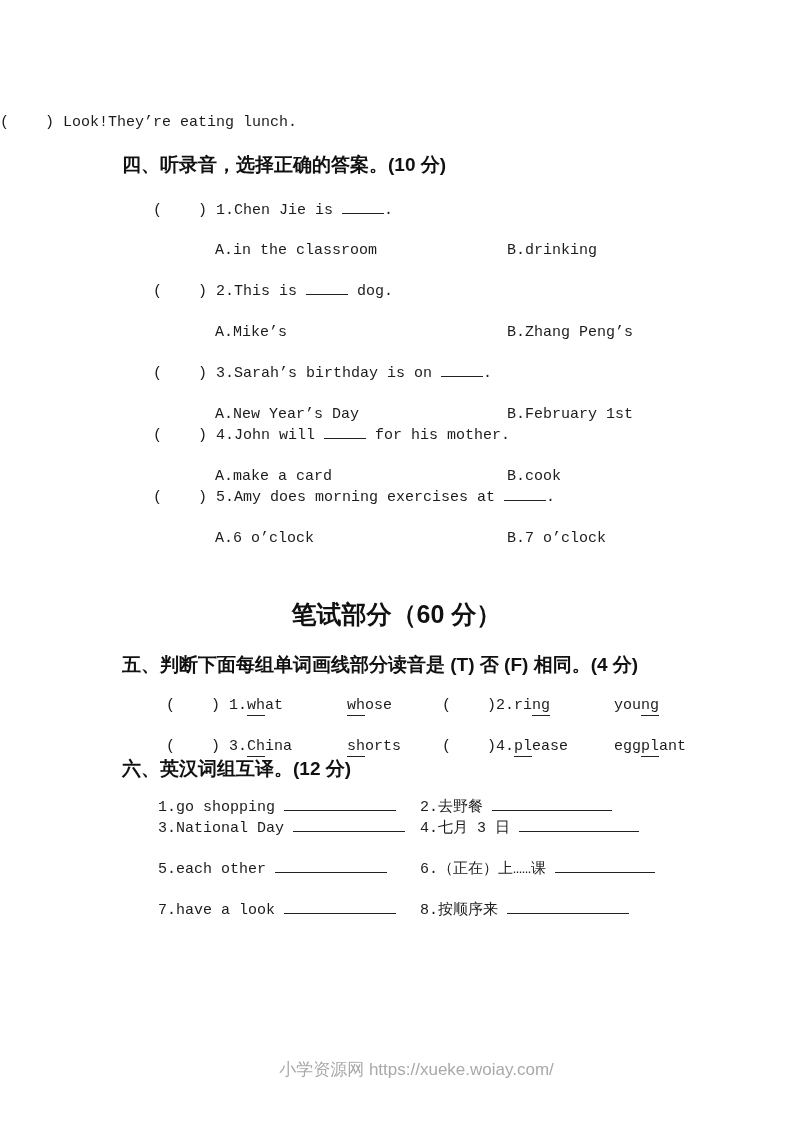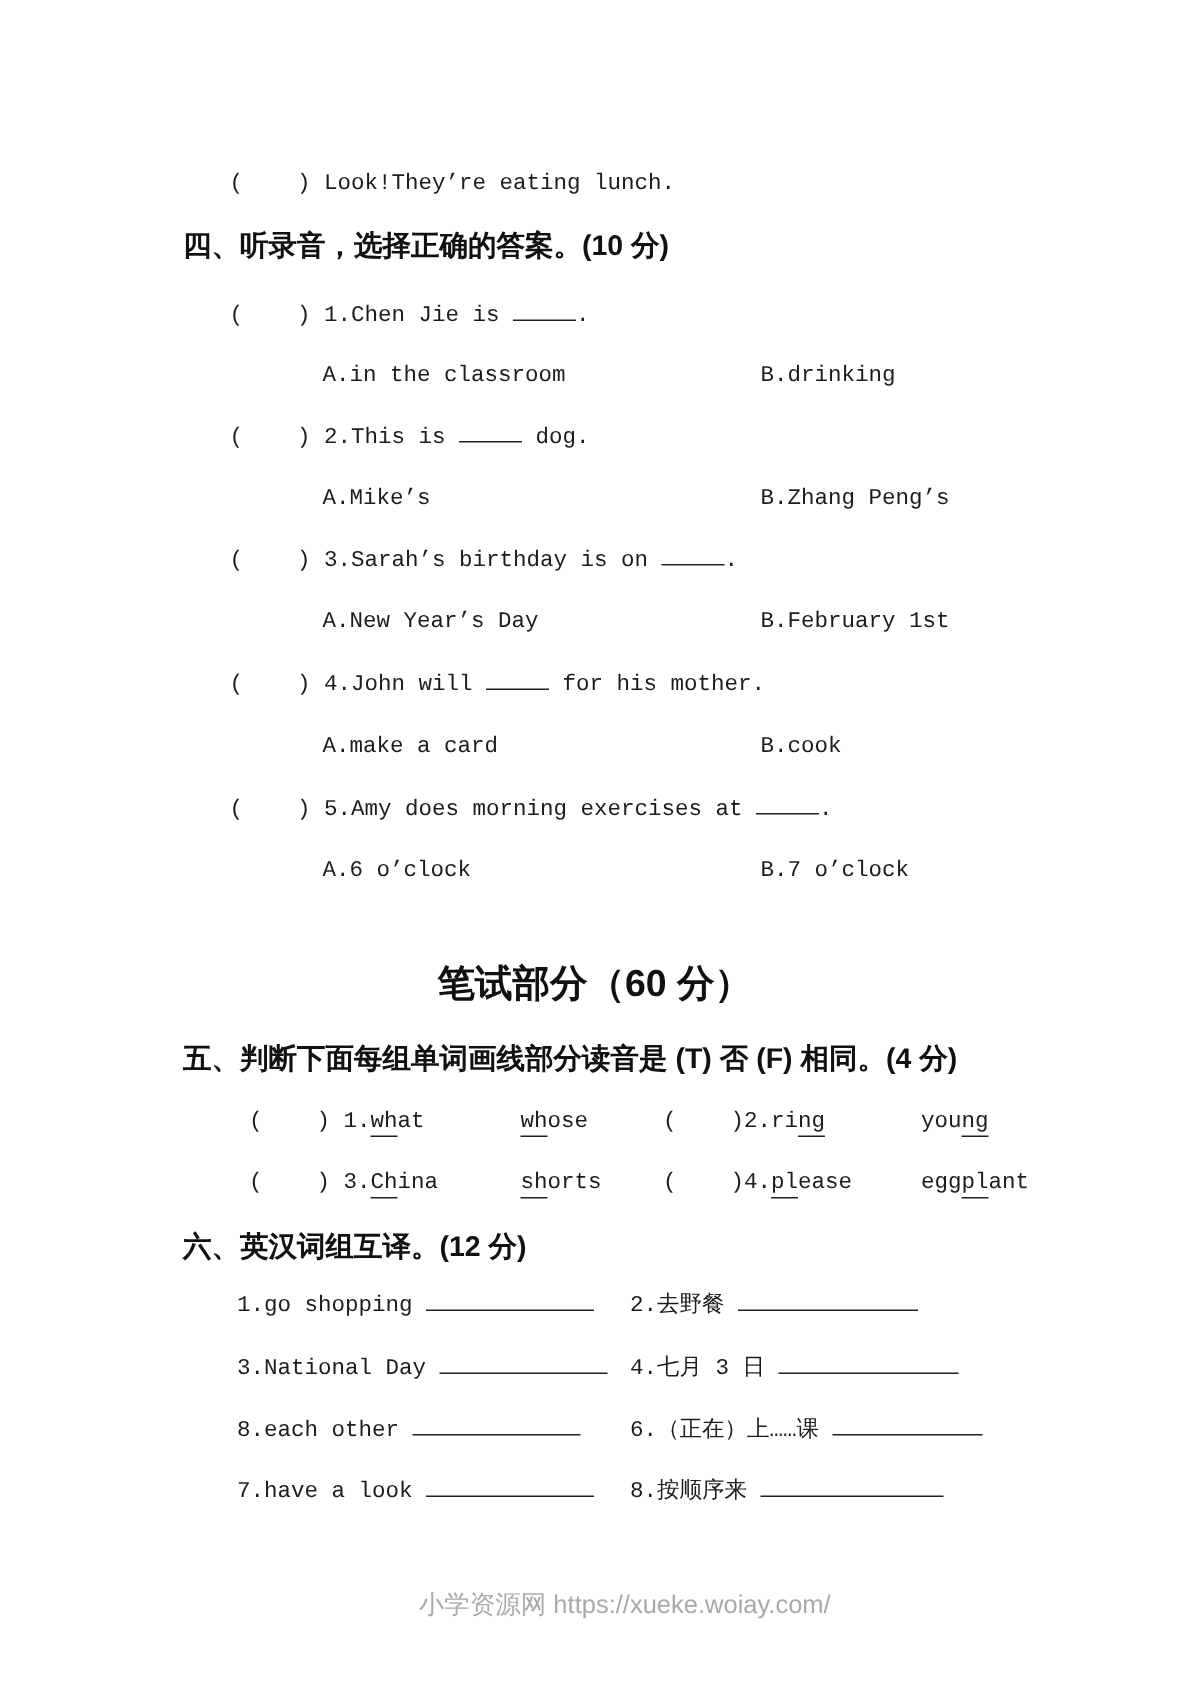--- a/index.html
+++ b/index.html
@@ -13,21 +13,21 @@
     color:#1c1c1c;
   }
   
   .mono {
     font-family:"Liberation Mono","DejaVu Sans Mono",monospace;
     font-size:15px;
     line-height:21px;
     color:#1c1c1c;
   }
   .pre { white-space:pre; }
-  .intro-line { padding-left:153px; white-space:pre; }
+  .intro-line { white-space:pre; }
   .sec-title {
     font-family:"Liberation Sans","DejaVu Sans",sans-serif;
     font-weight:700;
     font-size:19px;
     line-height:23px;
     color:#111111;
     padding-left:122px;
   }
   .center-title {
     font-family:"Liberation Sans","DejaVu Sans",sans-serif;
@@ -57,21 +57,21 @@
   .u { border-bottom:1.4px solid #222222; padding-bottom:1px; }
   .footer {
     position:absolute; left:0; right:0; top:1058px;
     text-align:center;
     font-family:"Liberation Sans","DejaVu Sans",sans-serif;
     font-size:17px;
     color:#a9a9a9;
     padding-left:40px;
   }
   .mt17{margin-top:17px}.mt19{margin-top:19px}.mt20{margin-top:20px}
-  .mt21{margin-top:21px}.mt24{margin-top:24px}
+  .mt21{}.mt24{margin-top:24px}
   .mt26{margin-top:26px}.mt52{margin-top:52px}
 </style>
 </head>
 <body>
 
 <div class="page">
 
   <div class="mono intro-line">(    ) Look!They’re eating lunch.</div>
 
   <h3 class="sec-title mt20">四、听录音，选择正确的答案。(10 分)</h3>
@@ -123,21 +123,21 @@
 
   <div class="mono p6-row mt17">
     <span class="p6-cell"><span>1.go shopping </span><span class="blank" style="width: 112px;"></span></span>
     <span class="p6-cell"><span>2.去野餐 </span><span class="blank" style="width: 120px;"></span></span>
   </div>
   <div class="mono p6-row mt21">
     <span class="p6-cell"><span>3.National Day </span><span class="blank" style="width: 112px;"></span></span>
     <span class="p6-cell"><span>4.七月 3 日 </span><span class="blank" style="width: 120px;"></span></span>
   </div>
   <div class="mono p6-row mt20">
-    <span class="p6-cell"><span>8.each other </span><span class="blank" style="width: 112px;"></span></span>
+    <span class="p6-cell"><span>5.each other </span><span class="blank" style="width: 112px;"></span></span>
     <span class="p6-cell"><span>6.（正在）上……课 </span><span class="blank" style="width: 100px;"></span></span>
   </div>
   <div class="mono p6-row mt20">
     <span class="p6-cell"><span>7.have a look </span><span class="blank" style="width: 112px;"></span></span>
     <span class="p6-cell"><span>8.按顺序来 </span><span class="blank" style="width: 122px;"></span></span>
   </div>
 
   <div class="footer">小学资源网 https://xueke.woiay.com/</div>
 
 </div>

